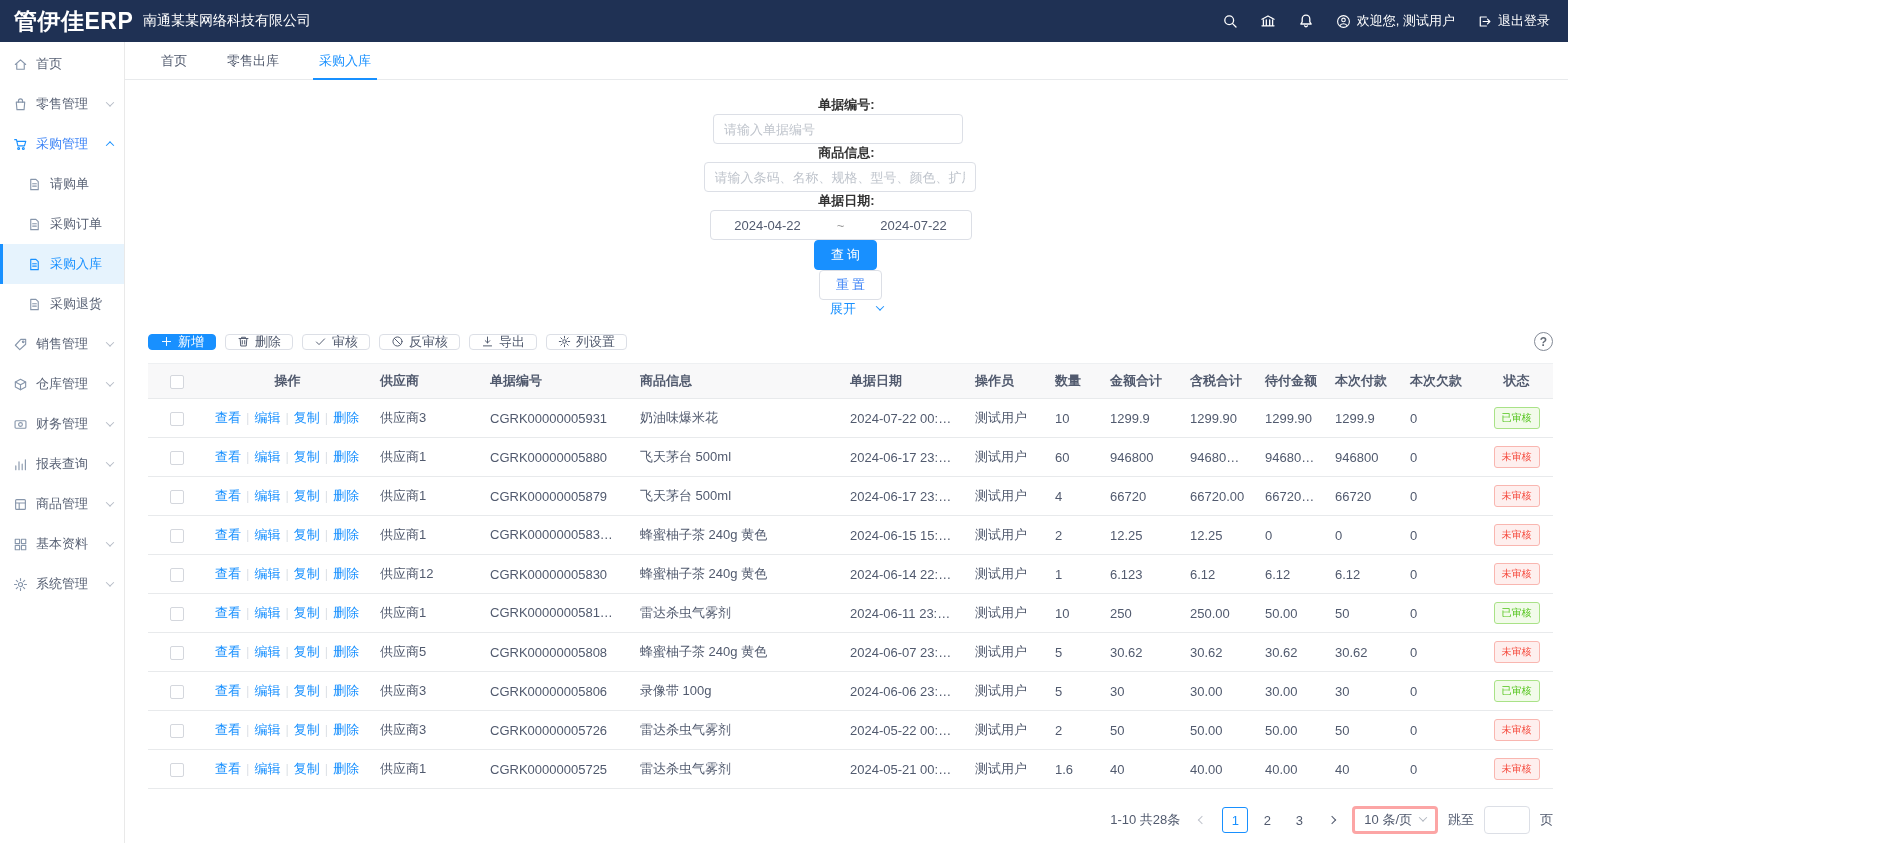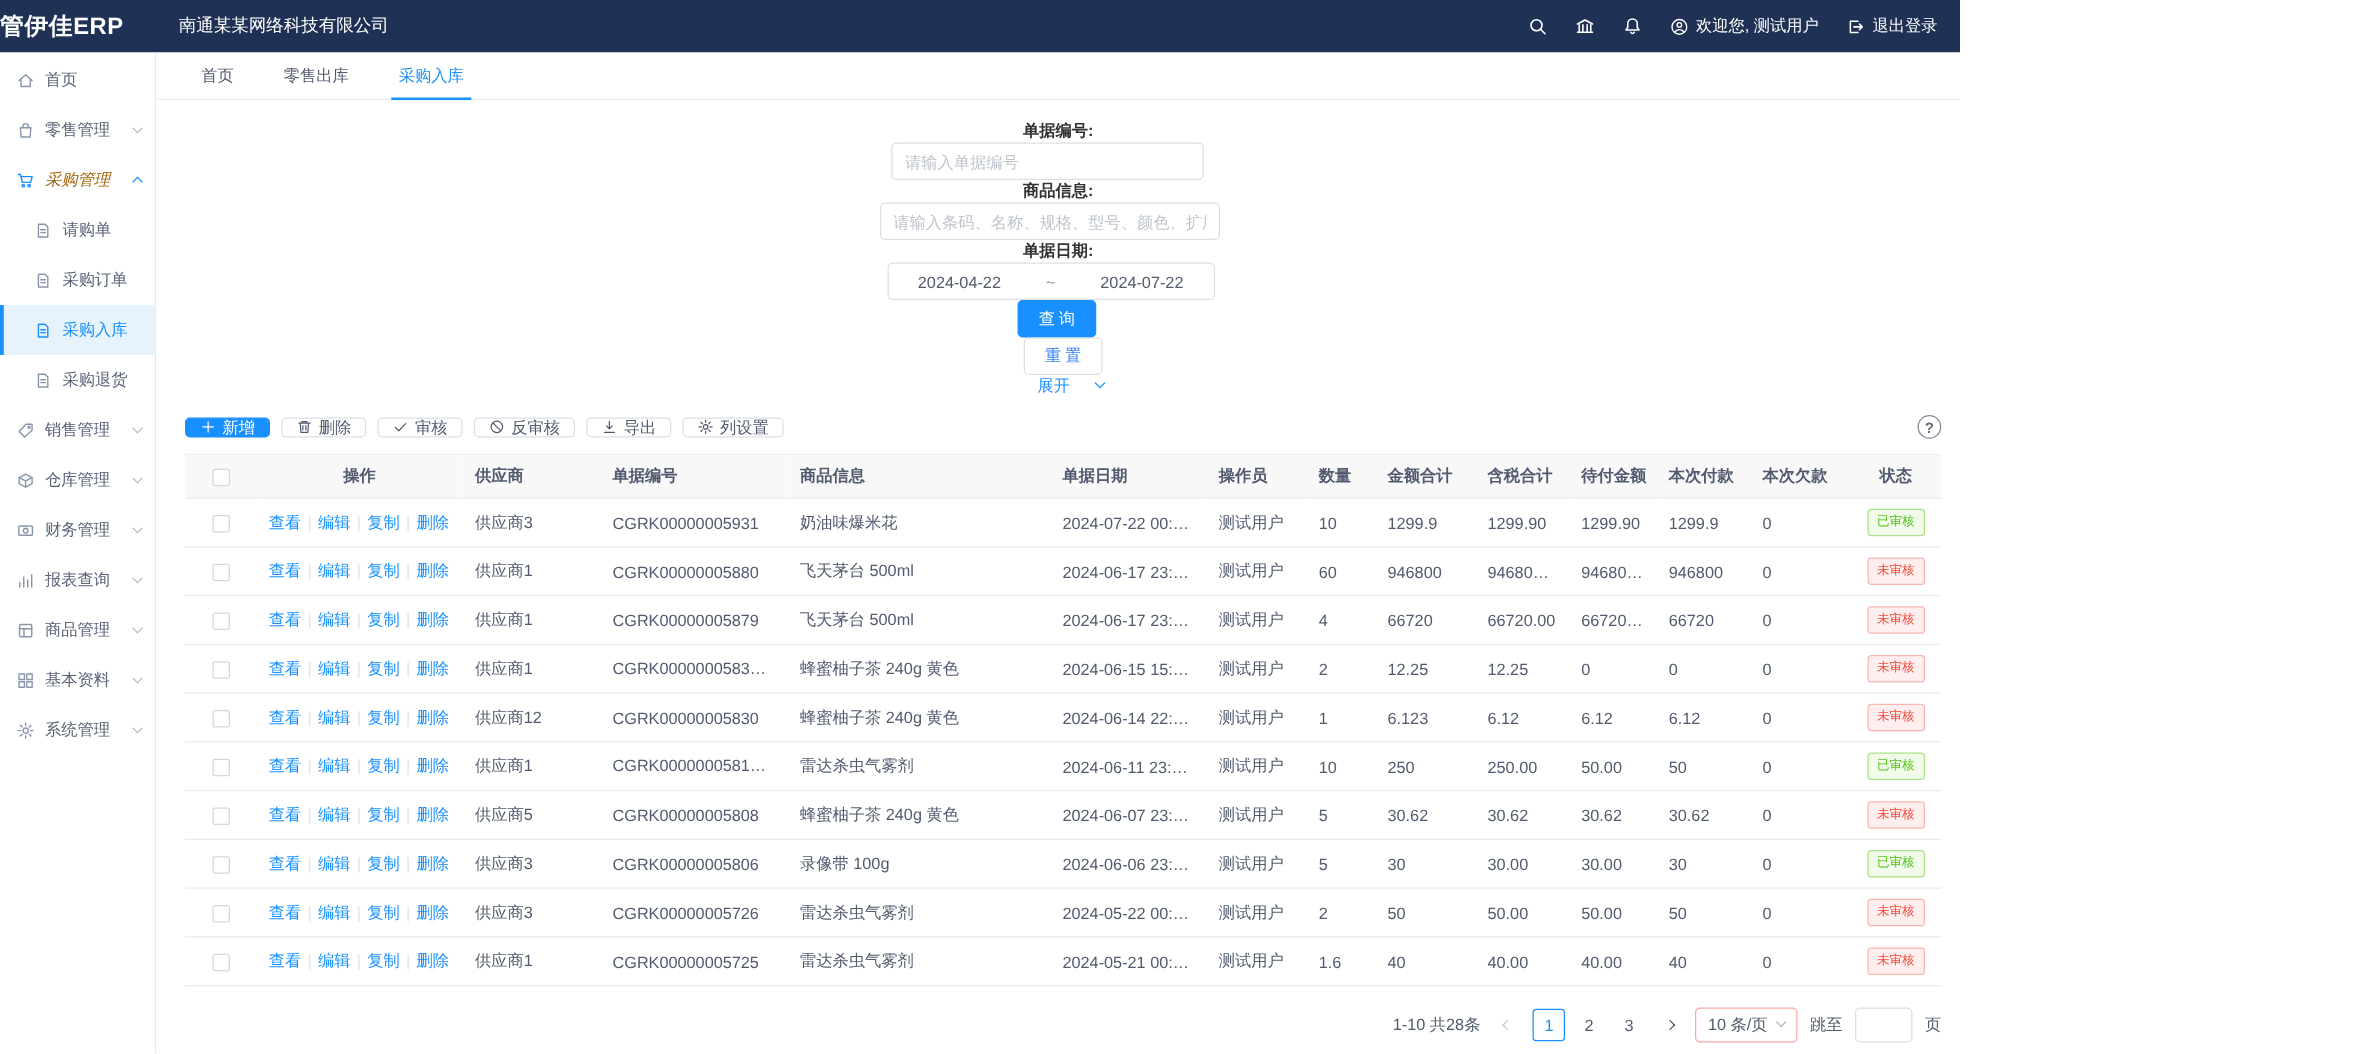--- a/index.html
+++ b/index.html
@@ -2,38 +2,38 @@
 <html><head>
 <meta charset="utf-8">
 <style>
   * { margin:0; padding:0; box-sizing:border-box; }
   html,body { width:1895px; height:843px; background:#ffffff; overflow:hidden;
     font-family:"Liberation Sans","DejaVu Sans",sans-serif; }
   .app { width:1568px; height:843px; display:flex; flex-direction:column; background:#fff; }
 
   
   .header { flex:0 0 42px; background:#1f3154; color:#fff; display:flex; align-items:center; }
-  .logo { width:125px; font-size:19px; font-weight:700; letter-spacing:.5px; white-space:nowrap; cursor:pointer; }
+  .logo { width:125px; padding-left:14px; font-size:23px; font-weight:700; letter-spacing:.5px; white-space:nowrap; cursor:pointer; }
   .company { font-size:14px; margin-left:18px; }
   .hright { margin-left:auto; display:flex; align-items:center; gap:22px; padding-right:18px; font-size:13px; }
   .hicon { display:inline-flex; width:16px; height:16px; cursor:pointer; }
   .hicon svg { width:100%; height:100%; }
   .welcome,.logout { display:flex; align-items:center; gap:6px; cursor:pointer; white-space:nowrap; }
   .welcome .hicon,.logout .hicon { width:15px; height:15px; }
 
   .body-row { flex:1; display:flex; min-height:0; }
 
   
   .sidebar { width:125px; flex:0 0 125px; background:#fff; border-right:1px solid #e9e9e9; padding-top:2px; }
   .side-item { height:40px; display:flex; align-items:center; padding:0 8px 0 13px; font-size:13px; color:#596275; cursor:pointer; position:relative; }
   .side-item .icn { width:15px; height:15px; margin-right:8px; color:#8796ab; flex:0 0 15px; }
   .side-item .lab { flex:1; white-space:nowrap; }
   .side-item.sub { padding-left:27px; }
   .side-item .chev-css { margin-right:3px; color:#b6bcc6; }
-  .side-item.open { color:#a16207;font-style:italic; }
+  .side-item.open { color:#3b82f6; }
   .side-item.open .icn { color:#1890ff; }
   .side-item.open .chev-css { color:#1890ff; }
   .side-item.active { background:#e6f3fd; color:#1890ff; }
   .side-item.active .icn { color:#1890ff; }
   .side-item.active::before { content:""; position:absolute; left:0; top:0; bottom:0; width:3px; background:#1890ff; }
 
   
   .main { flex:1; min-width:0; display:flex; flex-direction:column; background:#fff; }
 
   .tabbar { flex:0 0 38px; display:flex; align-items:stretch; padding-left:22px; border-bottom:1px solid #e8eaec; }
@@ -80,21 +80,21 @@
   .badge.pending  { color:#f5483b; border-color:#f9b6b0; background:#feefee; }
 
   
   .pagination { display:flex; align-items:center; justify-content:flex-end; gap:10px; padding:17px 15px 0 0; font-size:13px; color:#515a6e; }
   .pg-summary { margin-right:2px; }
   .pg-arrow { display:inline-flex; align-items:center; justify-content:center; width:20px; height:26px; cursor:pointer; color:#c0c4cc; }
   .pg-arrow.next { color:#515a6e; }
   .pg-pages { display:inline-flex; gap:6px; }
   .pg-num { min-width:26px; height:26px; display:inline-flex; align-items:center; justify-content:center; border-radius:3px; cursor:pointer; border:1px solid transparent; }
   .pg-num.current { border-color:#1890ff; color:#1890ff; }
-  .pg-size { height:28px; border:1px solid #fca5a5; border-radius:4px; display:flex; align-items:center; gap:8px; padding:0 9px; cursor:pointer; color:#515a6e; }
+  .pg-size { height:28px; border:3px solid #fca5a5; border-radius:4px; display:flex; align-items:center; gap:8px; padding:0 9px; cursor:pointer; color:#515a6e; }
   .pg-size .chev-css { color:#b0b6bf; margin-top:-2px; }
   .jump-input { width:46px; height:28px; border:1px solid #dcdfe6; border-radius:4px; outline:none; padding:0 6px; font-size:13px; color:#515a6e; }
 
   
   .chev-css { display:inline-block; width:6px; height:6px; border-right:1.4px solid currentColor; border-bottom:1.4px solid currentColor; }
   .chev-css.down  { transform:rotate(45deg) translate(-1px,-1px); }
   .chev-css.up    { transform:rotate(-135deg) translate(-1px,-1px); }
   .chev-css.left  { transform:rotate(135deg); }
   .chev-css.right { transform:rotate(-45deg); }
 

